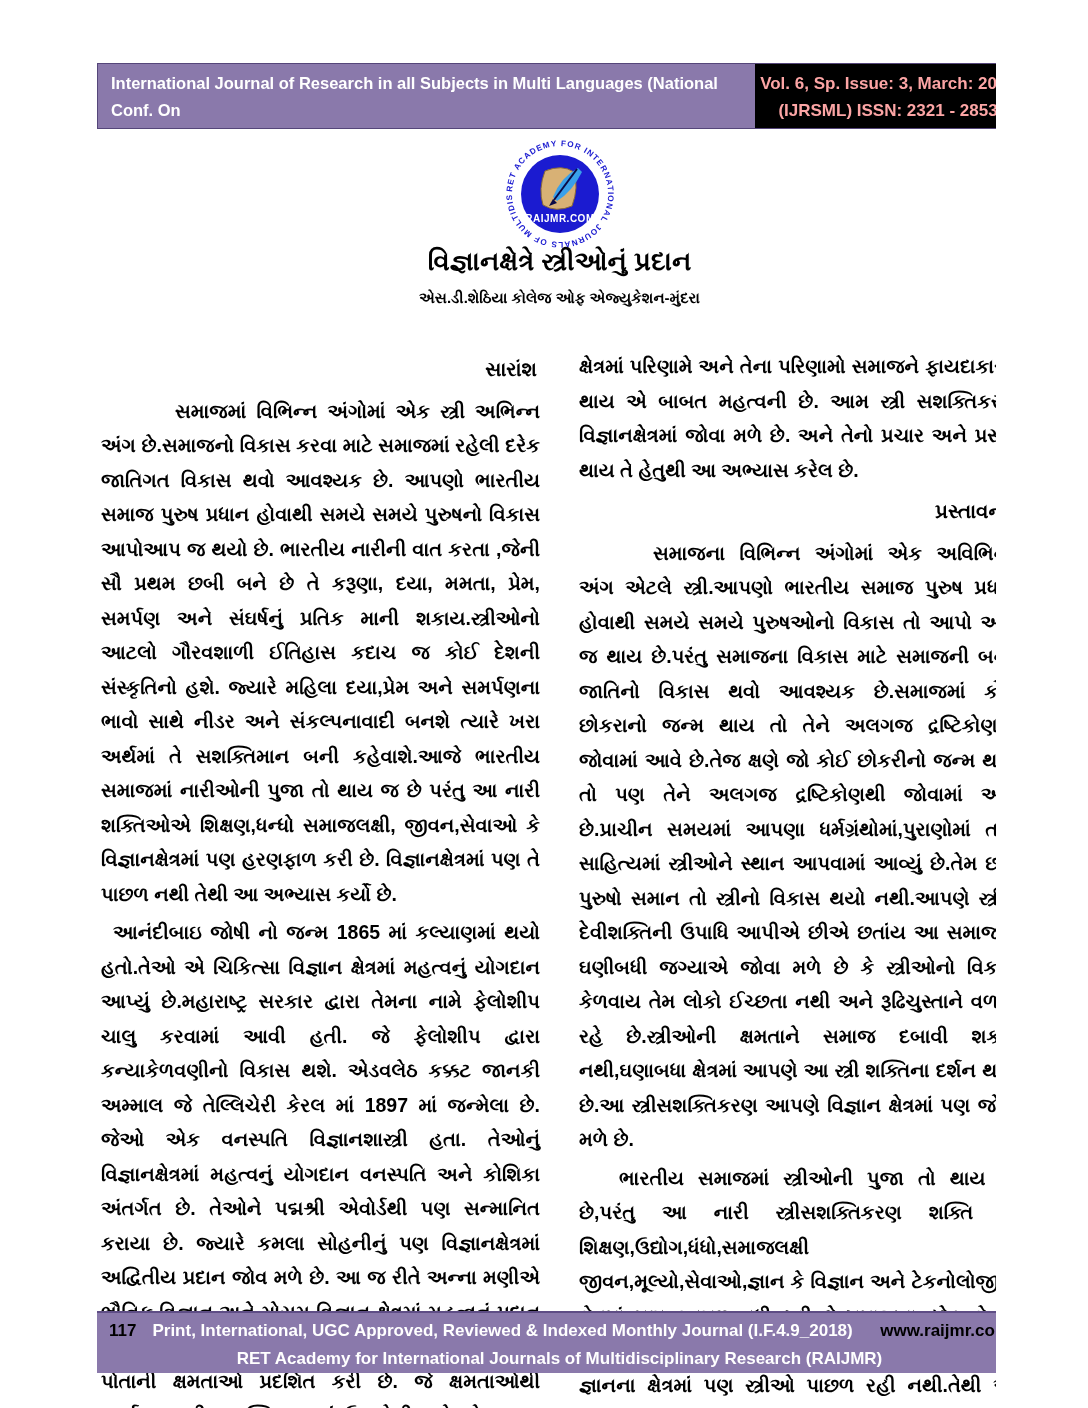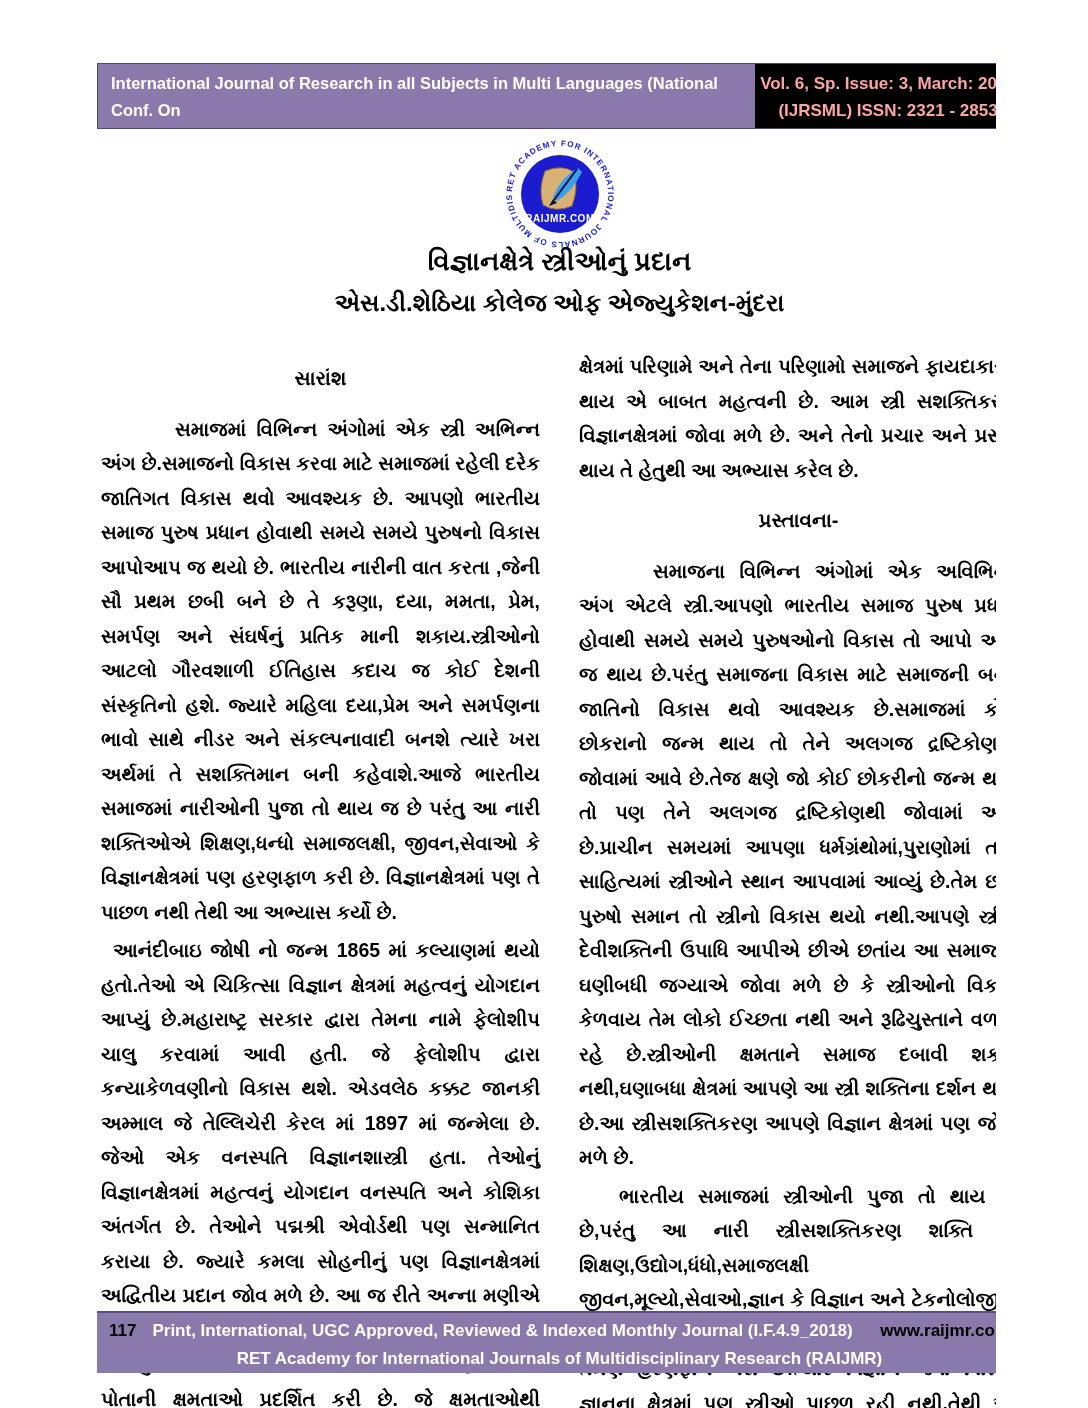--- a/index.html
+++ b/index.html
@@ -28,29 +28,29 @@
     box-sizing:border-box;
   }
 
   
   .logo-wrap { position:absolute; left:504px; top:138px; width:112px; height:112px; }
 
   
   .title-block { position:absolute; left:97px; top:246px; width:925px; text-align:center; color:#000; }
   .article-title { font-size:26px; font-weight:bold; margin:0 0 9px 0; }
   .author-name   { font-size:20px; font-weight:600; margin:0 0 8px 0; }
-  .affiliation   { font-size:24px; font-weight:600; margin:12px; }
+  .affiliation   { font-size:15px; font-weight:600; margin:12px; }
 
   
   .body-cols {
     position:absolute; left:97px; top:345px; width:925px;
     display:flex; gap:31px; color:#000;
   }
   .col { width:447px; font-size:19.5px; font-weight:600; line-height:34.5px; text-align:justify; }
-  .col h3 { font-size:20px; font-weight:bold; margin:16px; text-align:center; }
+  .col h3 { font-size:20px; font-weight:bold; margin:7px; text-align:right; }
   .col p  { margin:4px; }
   .indent-lg { text-indent:74px; }
   .indent-md { text-indent:40px; }
   .indent-sm { text-indent:12px; }
 
   
   .footer-band {
     position:absolute; left:97px; top:1311px; width:925px; height:62px;
     background:#8a79ab; box-sizing:border-box; border-top:2px solid #5e4d85;
     color:#ffffff; font-weight:bold; font-size:17px;

